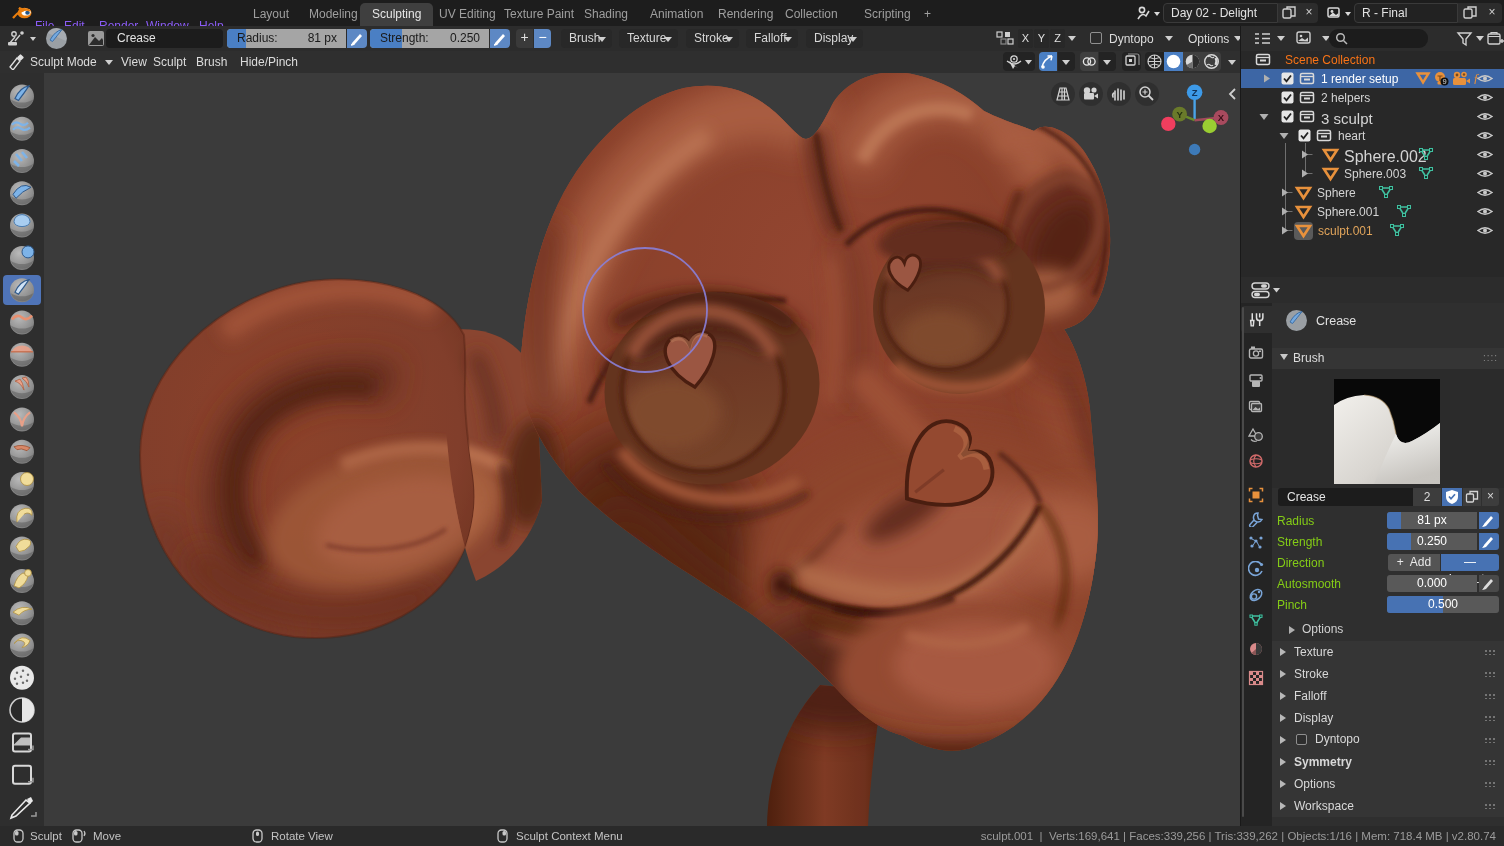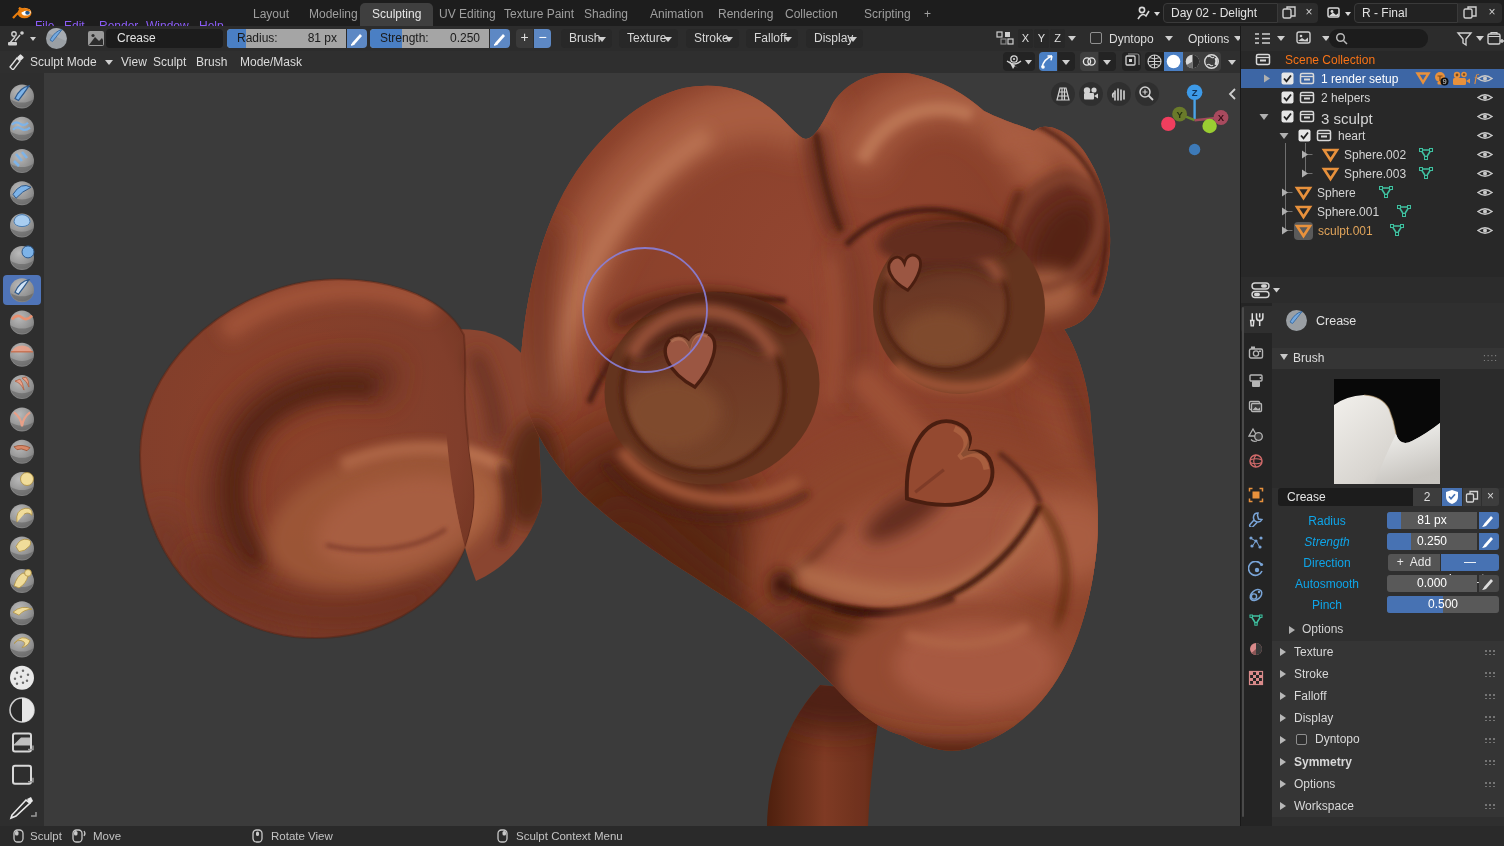--- a/index.html
+++ b/index.html
@@ -34,21 +34,21 @@
            border-right:4px solid transparent; border-top:5px solid #cfcfcf; }
   .xyzbtn { position:absolute; top:3px; width:15px; height:19px; background:#282828;
            color:#e0e0e0; font-size:11px; text-align:center; line-height:19px; border-radius:2px; }
   .sechead { position:absolute; left:31px; width:232px; height:22px; background:#353535;
              color:#d8d8d8; font-size:12px; }
   .sechead .tri { position:absolute; left:8px; top:7px; width:0; height:0;
       border-top:4.5px solid transparent; border-bottom:4.5px solid transparent; border-left:6px solid #b8b8b8; }
   .sechead .lbl { position:absolute; left:22px; top:4px; }
   .sechead .grip { position:absolute; right:8px; top:8px; width:12px; height:6px; opacity:0.55;
       background-image:radial-gradient(circle, #aaa 1px, transparent 1.1px); background-size:4px 4px; }
-  .plabel { position:absolute; font-size:12px; color:#0ea5e9; text-align:center; width:100px; }
+  .plabel { position:absolute; font-size:12px; color:#84cc16; text-align:left; width:100px; }
   .pslider { position:absolute; height:17px; background:#595959; border-radius:3px; overflow:hidden;
              color:#fff; font-size:12px; text-align:center; line-height:17px; }
   .pfill { position:absolute; left:0; top:0; bottom:0; background:#4772b3; }
   .pval { position:relative; }
 </style>
 </head>
 <body>
 <div id="root">
   <div id="topbar" class="abs">
     <svg class="abs" style="left:12px;top:4px" width="22" height="18" viewBox="0 0 22 18">
@@ -184,21 +184,21 @@
       <path d="M2,13 L9,4 l3,3 -7,9 z" fill="none" stroke="#e0e0e0" stroke-width="1.3"></path>
       <rect x="10" y="1" width="5" height="5" rx="1" transform="rotate(45 12.5 3.5)" fill="#e0e0e0"></rect>
     </svg>
     <span class="abs" style="left:30px;top:4px;text-align:right;">Sculpt Mode</span>
     <svg class="abs" style="left:103px;top:8px" width="12" height="8" viewBox="0 0 12 8">
         <path d="M2,1 l8,0 -4,5 z" fill="#cfcfcf"></path>
       </svg>
     <span class="abs" style="left:121px;top:4px;">View</span>
     <span class="abs" style="left:153px;top:4px;">Sculpt</span>
     <span class="abs" style="left:196px;top:4px;">Brush</span>
-    <span class="abs" style="left:240px;top:4px;">Mode/Mask</span>
+    <span class="abs" style="left:240px;top:4px;">Hide/Pinch</span>
 
     <div class="abs" style="left:1003px;top:1px;width:32px;height:19px;background:#232323;border-radius:4px;">
       <svg width="32" height="19" viewBox="0 0 32 19">
         <circle cx="11" cy="7" r="3.2" fill="none" stroke="#d5d5d5" stroke-width="1.3"></circle>
         <circle cx="11" cy="7" r="1.1" fill="#d5d5d5"></circle>
         <path d="M4,9 q7,6 14,0" fill="none" stroke="#d5d5d5" stroke-width="1.3"></path>
         <path d="M6,9 L10,17 l2,-3 3,2 z" fill="#d5d5d5"></path>
         <path d="M22,8 l7,0 -3.5,4.5 z" fill="#cfcfcf"></path>
       </svg>
     </div>
@@ -774,21 +774,21 @@
         <svg class="abs" style="left:236px;top:103px" width="16" height="13" viewBox="0 0 16 13">
           <path d="M1,6.5 Q8,1 15,6.5 Q8,12 1,6.5 z" fill="none" stroke="#c8c8c8" stroke-width="1.5"></path>
           <circle cx="8" cy="6.5" r="2" fill="#c8c8c8"></circle>
         </svg>
     <svg class="abs" style="left:60px;top:124px" width="8" height="9" viewBox="0 0 8 9">
           <path d="M1,0.5 L7,4.5 L1,8.5 z" fill="#b0b0b0"></path>
         </svg>
         <svg class="abs" style="left:80px;top:120px" width="19" height="18" viewBox="0 0 19 18">
           <path d="M3,4 L16,4 L9.5,14 z" fill="none" stroke="#e8913c" stroke-width="2.6"></path>
         </svg>
-        <span class="abs" style="left:103px;top:122px;color:#d4d4d4;font-size:12px;">Sphere.002</span>
+        <span class="abs" style="left:103px;top:122px;color:#d4d4d4;font-size:16px;">Sphere.002</span>
         <svg class="abs" style="left:176px;top:120px" width="18" height="16" viewBox="0 0 18 16">
           <g fill="none" stroke="#40c0a0" stroke-width="1.6">
             <path d="M4,4 L14,4 L9,12 z"></path>
           </g>
           <g fill="#40c0a0">
             <rect x="2" y="2" width="4" height="4"></rect>
             <rect x="12" y="2" width="4" height="4"></rect>
             <rect x="7" y="10" width="4" height="4"></rect>
           </g>
           <g fill="#15342c">
@@ -1053,21 +1053,21 @@
             <rect x="3.5" y="6" width="7" height="8" rx="1" fill="none" stroke="#d5d5d5" stroke-width="1.3"></rect>
             <path d="M7,6 V3.5 h7.5 V11 h-3.5" fill="none" stroke="#d5d5d5" stroke-width="1.3"></path>
           </svg></div>
         <div class="abs" style="left:241px;top:211px;width:17px;height:18px;background:#3d3d3d;border-radius:0 3px 3px 0;color:#d5d5d5;text-align:center;line-height:17px;font-size:12px;">×</div>
         <span class="plabel" style="left:36px;top:237px;">Radius</span>
         <div class="pslider" style="left:146px;top:235px;width:90px;border-radius:3px 0 0 3px;"><div class="pfill" style="width:14px;"></div><span class="pval">81 px</span></div>
         <div class="abs" style="left:238px;top:235px;width:20px;height:17px;background:#4772b3;border-radius:0 3px 3px 0;"><svg width="18" height="17" viewBox="0 0 18 17">
             <path d="M5,12 L12,4 l2,2 -7,8 -3,1 z" fill="#fff"></path>
             <path d="M3.5,14.5 q2,-2.5 3.5,-1" fill="none" stroke="#fff" stroke-width="1"></path>
           </svg></div>
-        <span class="plabel" style="left:36px;top:258px;font-style:italic;">Strength</span>
+        <span class="plabel" style="left:36px;top:258px;">Strength</span>
         <div class="pslider" style="left:146px;top:256px;width:90px;border-radius:3px 0 0 3px;"><div class="pfill" style="width:24px;"></div><span class="pval">0.250</span></div>
         <div class="abs" style="left:238px;top:256px;width:20px;height:17px;background:#4772b3;border-radius:0 3px 3px 0;"><svg width="18" height="17" viewBox="0 0 18 17">
             <path d="M5,12 L12,4 l2,2 -7,8 -3,1 z" fill="#fff"></path>
             <path d="M3.5,14.5 q2,-2.5 3.5,-1" fill="none" stroke="#fff" stroke-width="1"></path>
           </svg></div>
         <span class="plabel" style="left:36px;top:279px;">Direction</span>
         <div class="abs" style="left:147px;top:277px;width:52px;height:17px;background:#545454;border-radius:3px 0 0 3px;color:#e8e8e8;font-size:12px;line-height:17px;text-align:center;">+&nbsp; Add</div>
         <div class="abs" style="left:200px;top:277px;width:58px;height:17px;background:#4772b3;border-radius:0 3px 3px 0;color:#fff;font-size:12px;line-height:17px;text-align:center;">— Layout..</div>
         <span class="plabel" style="left:36px;top:300px;">Autosmooth</span>
         <div class="pslider" style="left:146px;top:298px;width:90px;border-radius:3px 0 0 3px;"><span class="pval">0.000</span></div>
@@ -1137,15 +1137,16 @@
     <svg class="abs" style="left:252px;top:3px" width="11" height="14" viewBox="0 0 11 14">
       <rect x="1" y="1" width="9" height="12" rx="3.5" fill="none" stroke="#c8c8c8" stroke-width="1.3"></rect>
       <rect x="4" y="2.5" width="3" height="4.5" rx="1.5" fill="#c8c8c8"></rect>
     </svg>
     <span class="abs" style="left:271px;top:4px;">Rotate View</span>
     <svg class="abs" style="left:497px;top:3px" width="11" height="14" viewBox="0 0 11 14">
       <rect x="1" y="1" width="9" height="12" rx="3.5" fill="none" stroke="#c8c8c8" stroke-width="1.3"></rect>
       <rect x="5.5" y="2" width="3.5" height="4.5" rx="1.5" fill="#c8c8c8"></rect>
     </svg>
     <span class="abs" style="left:516px;top:4px;">Sculpt Context Menu</span>
+    <span class="abs" style="right:8px;top:4px;color:#9b9b9b;">sculpt.001&nbsp; | &nbsp;Verts:169,641 | Faces:339,256 | Tris:339,262 | Objects:1/16 | Mem: 718.4 MB | v2.80.74</span>
   </div>
   <div class="vsep" style="left:1240px;top:26px;width:1px;height:800px;"></div>
 </div>
 
 </body></html>

